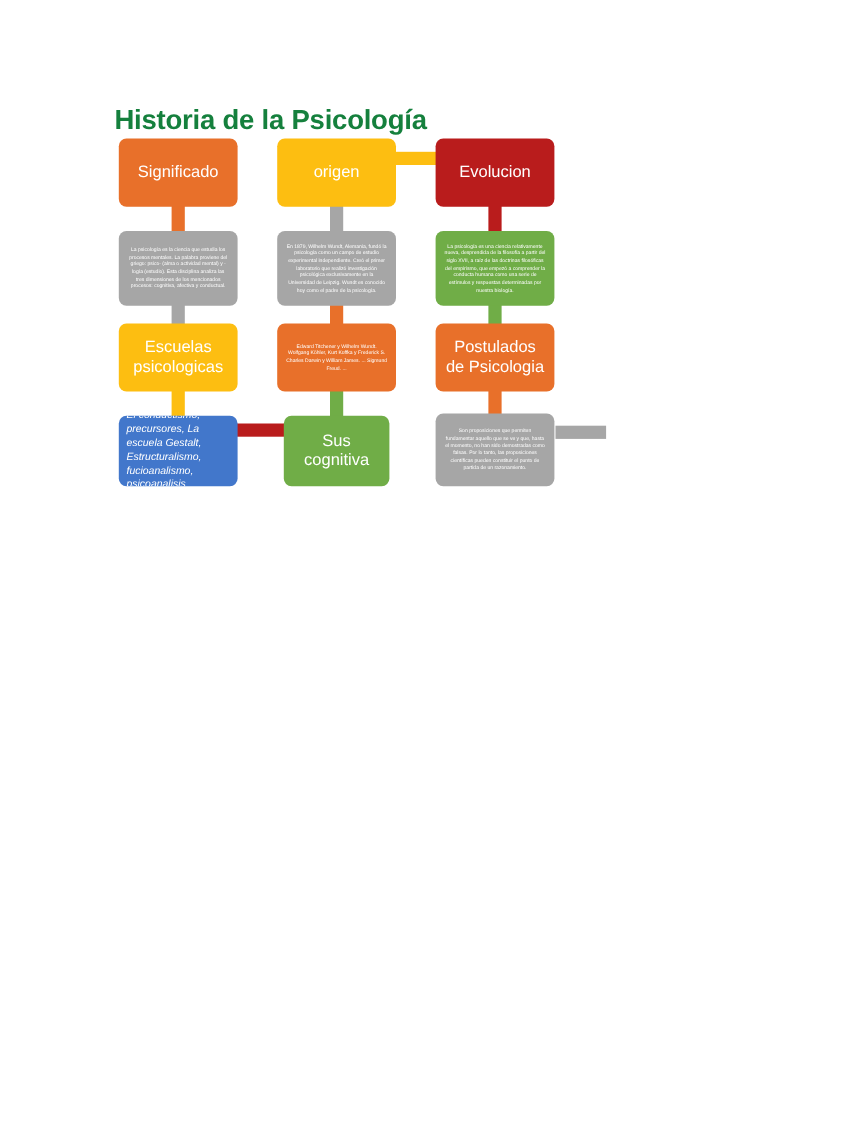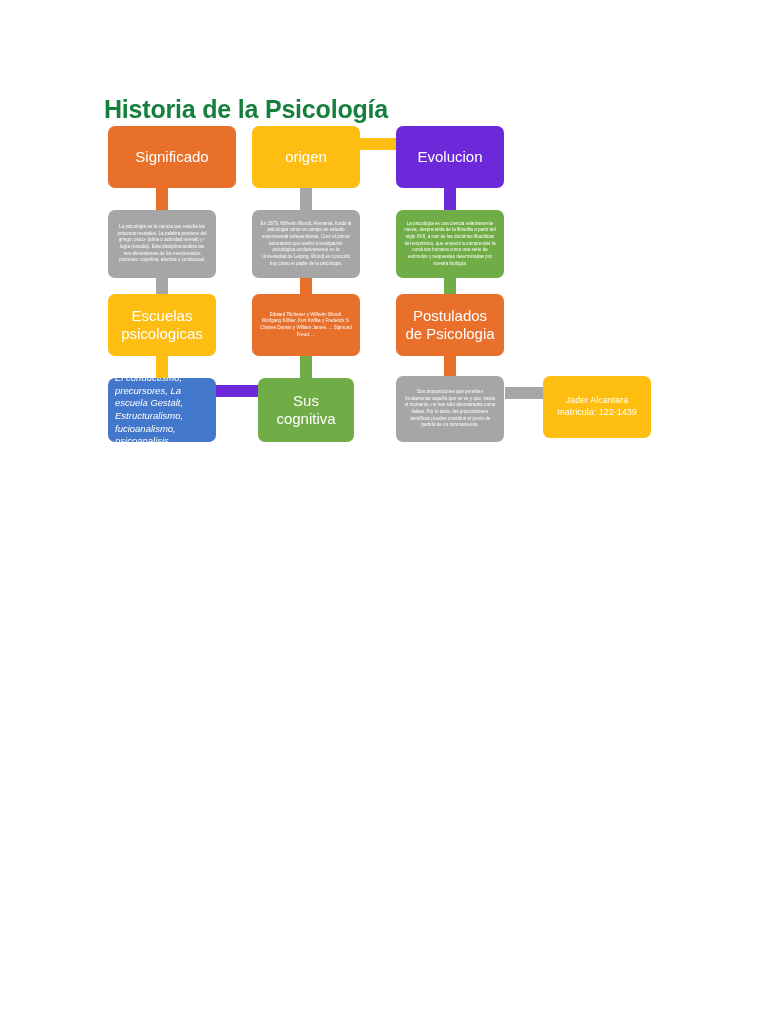--- a/index.html
+++ b/index.html
@@ -63,21 +63,21 @@
   .node.medium {
     font-size: 9px;
     line-height: 1.3;
     padding: 6px 8px;
   }
   .connector {
     position: absolute;
   }
   .c-orange  { background: #E8702A; }
   .c-yellow  { background: #FDBE11; }
-  .c-blue    { background: #6d28d9; }
+  .c-blue    { background: #b91c1c; }
   .c-blue2   { background: #4277CB; }
   .c-green   { background: #70AD47; }
   .c-gray    { background: #A6A6A6; }
 </style>
 </head>
 <body>
 
 <div class="canvas">
 
   <div id="page-title">Historia de la Psicología</div>
@@ -92,21 +92,21 @@
   <div class="connector c-orange" style="left:300px; top:276px; width:12px; height:24px;"></div>
   <div class="connector c-green" style="left:444px; top:276px; width:12px; height:24px;"></div>
 
   <div class="connector c-yellow" style="left:156px; top:354px; width:12px; height:26px;"></div>
   <div class="connector c-green" style="left:300px; top:354px; width:12px; height:26px;"></div>
   <div class="connector c-orange" style="left:444px; top:354px; width:12px; height:26px;"></div>
 
   <div class="connector c-blue" style="left:212px; top:385px; width:52px; height:12px;"></div>
   <div class="connector c-gray" style="left:505px; top:387px; width:46px; height:12px;"></div>
 
-  <div class="node big c-orange" style="left:108px; top:126px; width:128px; height:62px;">
+  <div class="node big c-orange" style="left:108px; top:126px; width:108px; height:62px;">
     <span>Significado</span>
   </div>
 
   <div class="node big c-yellow" style="left:252px; top:126px; width:108px; height:62px;">
     <span>origen</span>
   </div>
 
   <div class="node big c-blue" style="left:396px; top:126px; width:108px; height:62px;">
     <span>Evolucion</span>
   </div>
@@ -140,17 +140,14 @@
   </div>
 
   <div class="node big c-green" style="left:258px; top:378px; width:96px; height:64px;">
     <span>Sus cognitiva</span>
   </div>
 
   <div class="node tiny c-gray" style="left:396px; top:376px; width:108px; height:66px;">
     <span>Son proposiciones que permiten fundamentar aquello que se ve y que, hasta el momento, no han sido demostradas como falsas. Por lo tanto, las proposiciones científicas pueden constituir el punto de partida de un razonamiento.</span>
   </div>
 
-  <div class="node medium c-yellow" style="left:543px; top:376px; width:108px; height:62px;">
-    <span>Jader Alcantara matricula: 122-1439</span>
-  </div>
 
 </div>
 
 </body></html>

